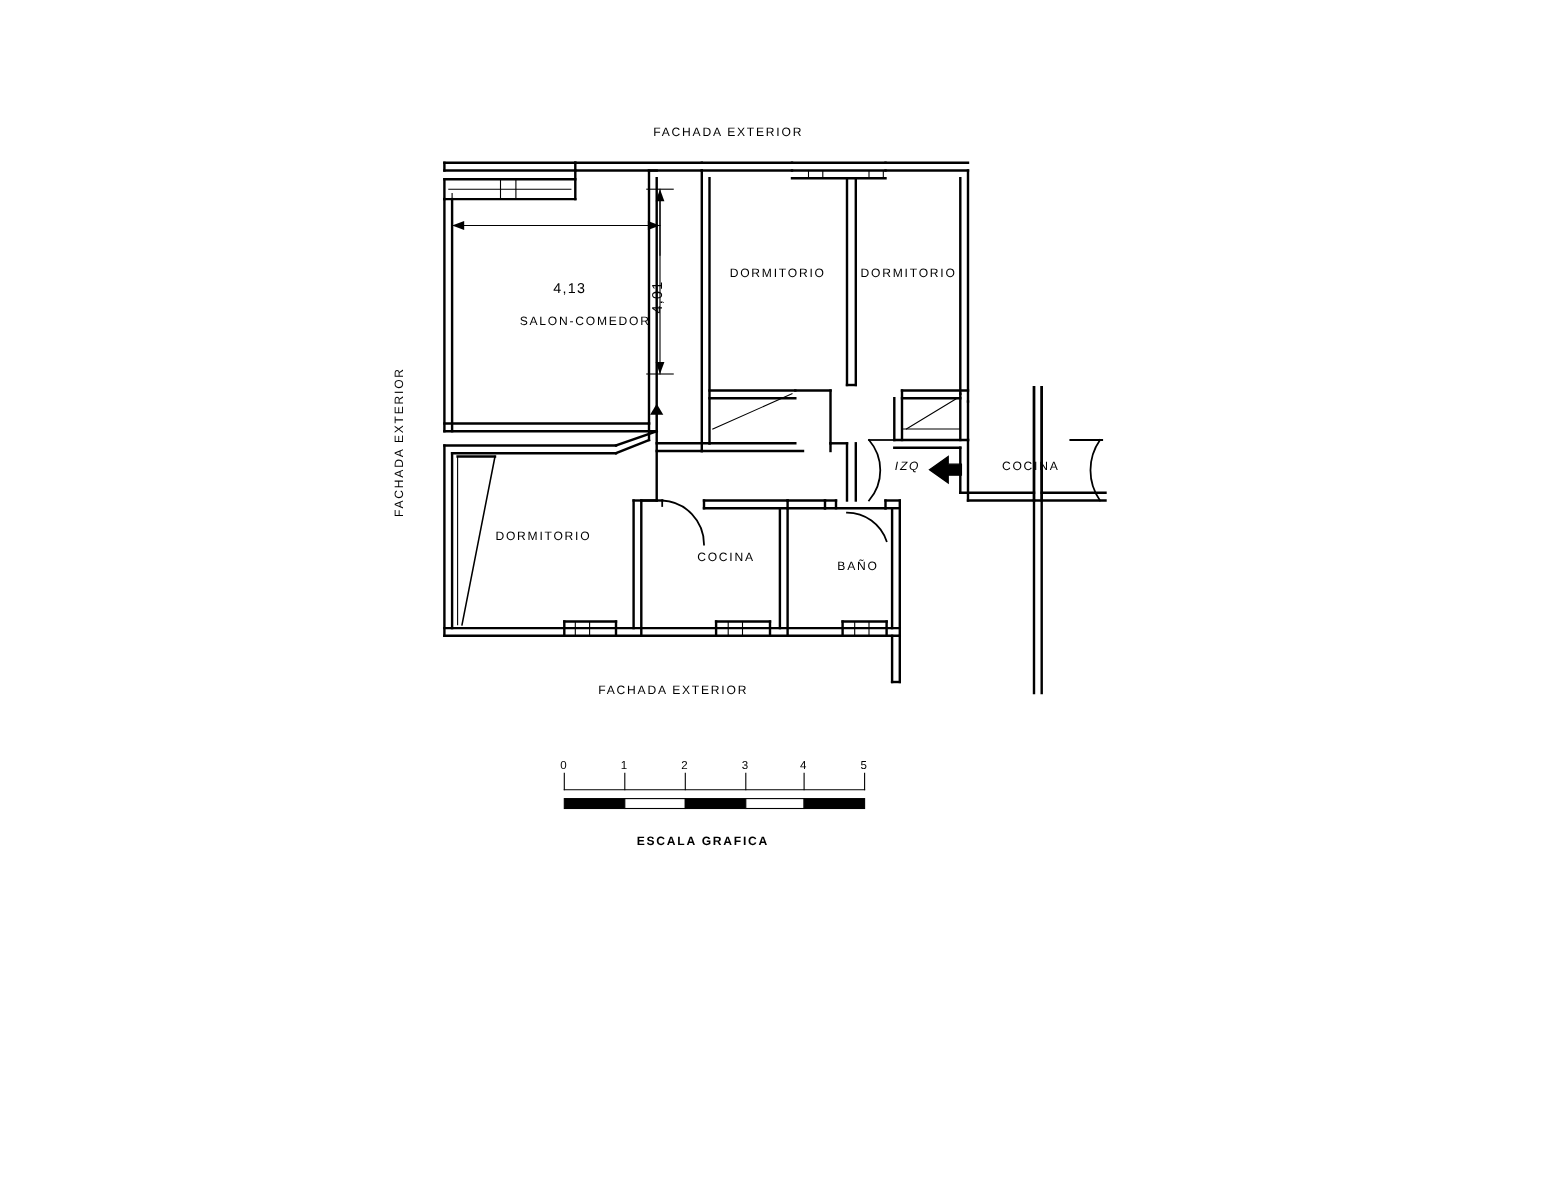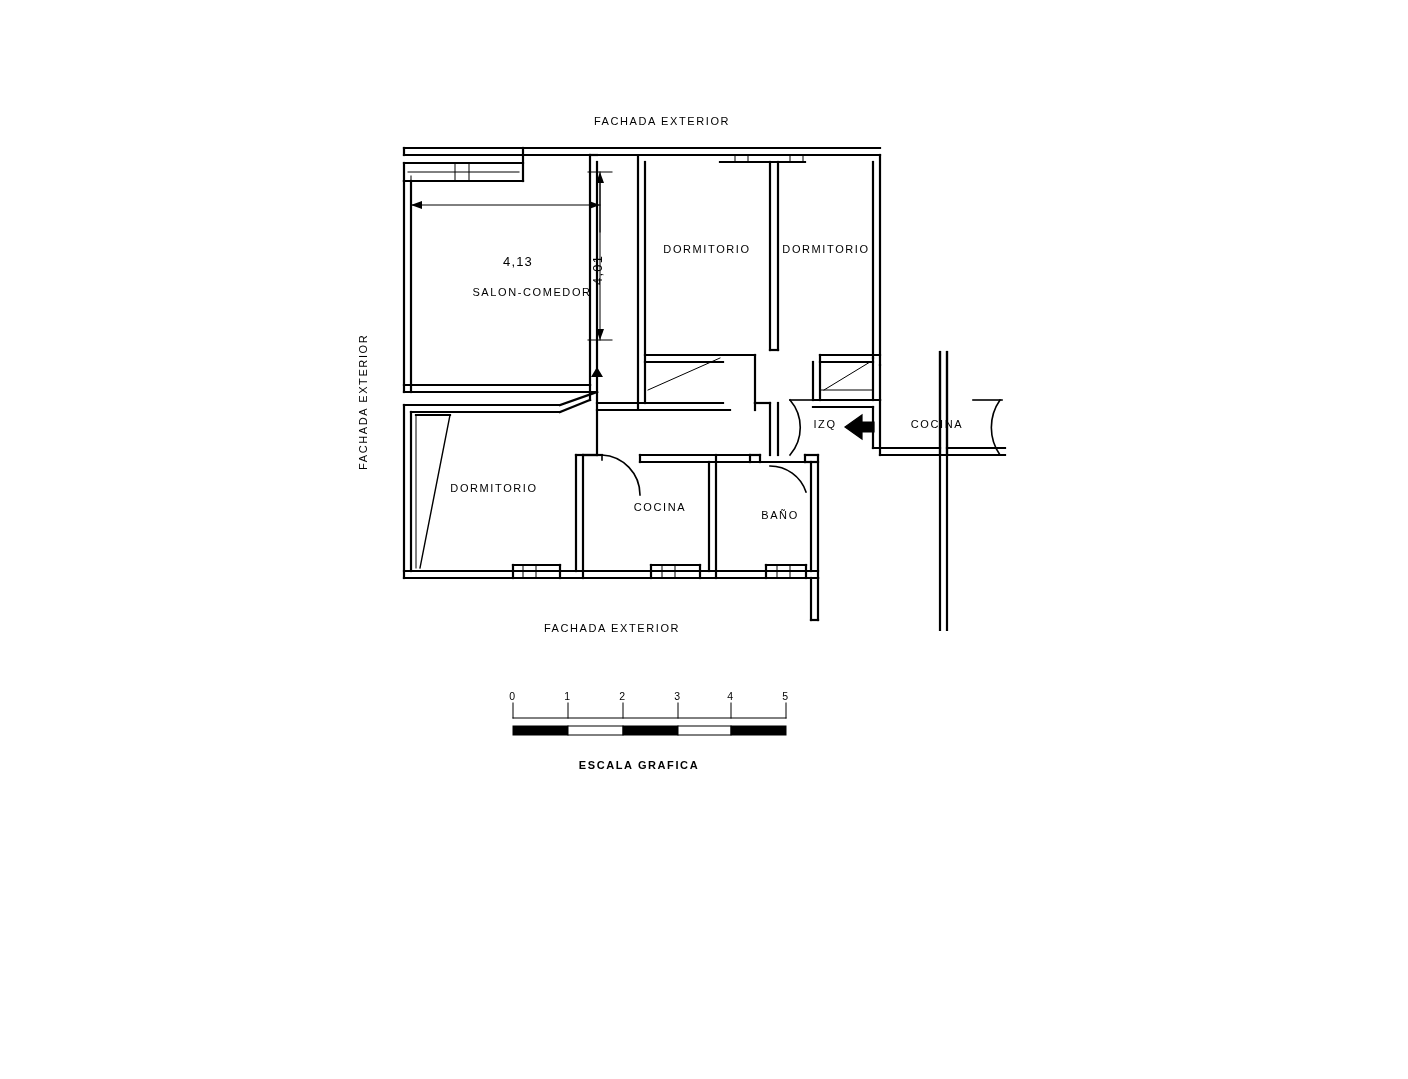--- a/index.html
+++ b/index.html
@@ -286,21 +286,21 @@
   <div class="lbl center" style="left:494px; top:482px;">DORMITORIO</div>
 
   <div class="lbl center" style="left:660px; top:501px;text-align:right;">COCINA</div>
 
   <div class="lbl center" style="left:780px; top:509px;">BAÑO</div>
 
   <div class="lbl dim center" style="left:518px; top:214px;margin-top:40px;">4,13</div>
 
   <div class="lbl dimv" style="left:590px; top:285px;">4,01</div>
 
-  <div class="lbl center" style="left:825px; top:418px;">IZQ</div>
+  <div class="lbl center" style="left:825px; top:418px;font-style:italic;">IZQ</div>
 
   <div class="lbl center" style="left:937px; top:418px;">COCINA</div>
 
   <div class="lbl small center" style="left:513px; top:690px;">0</div>
   <div class="lbl small center" style="left:568px; top:690px;">1</div>
   <div class="lbl small center" style="left:623px; top:690px;">2</div>
   <div class="lbl small center" style="left:678px; top:690px;">3</div>
   <div class="lbl small center" style="left:731px; top:690px;">4</div>
   <div class="lbl small center" style="left:786px; top:690px;">5</div>
 

